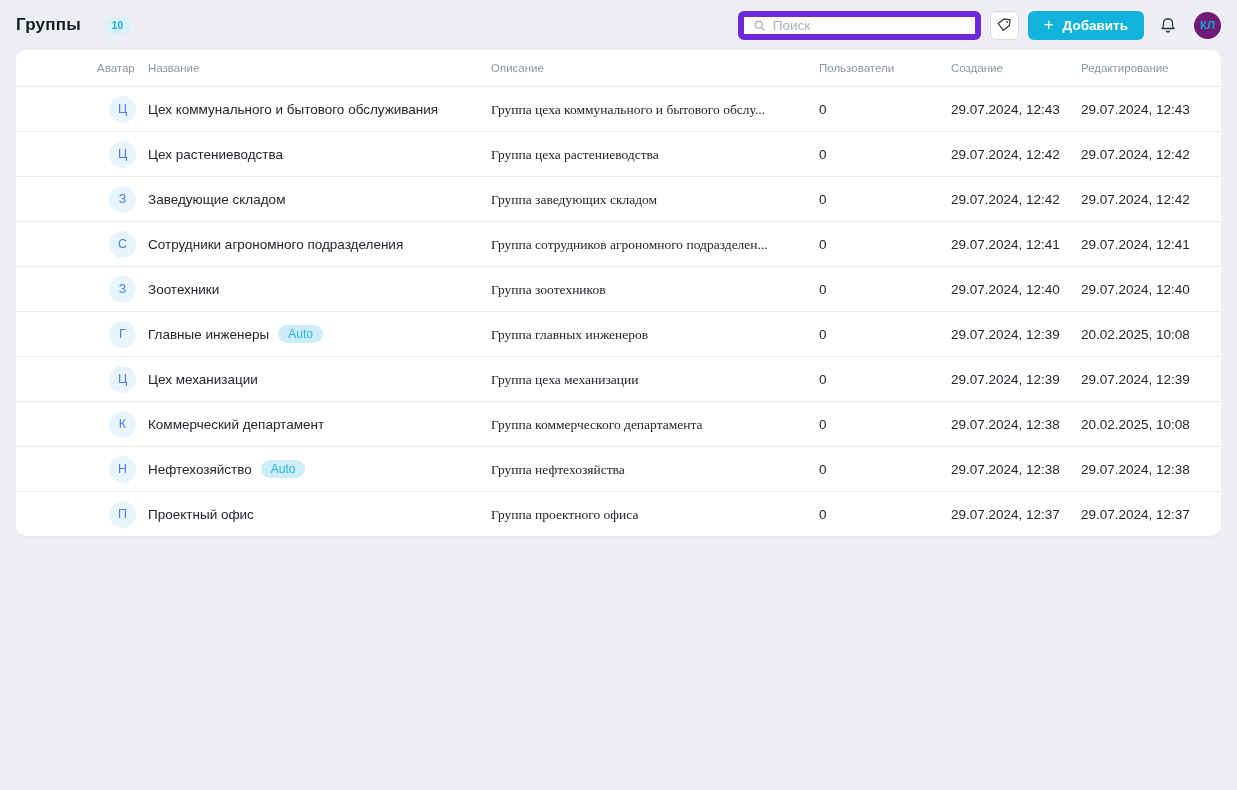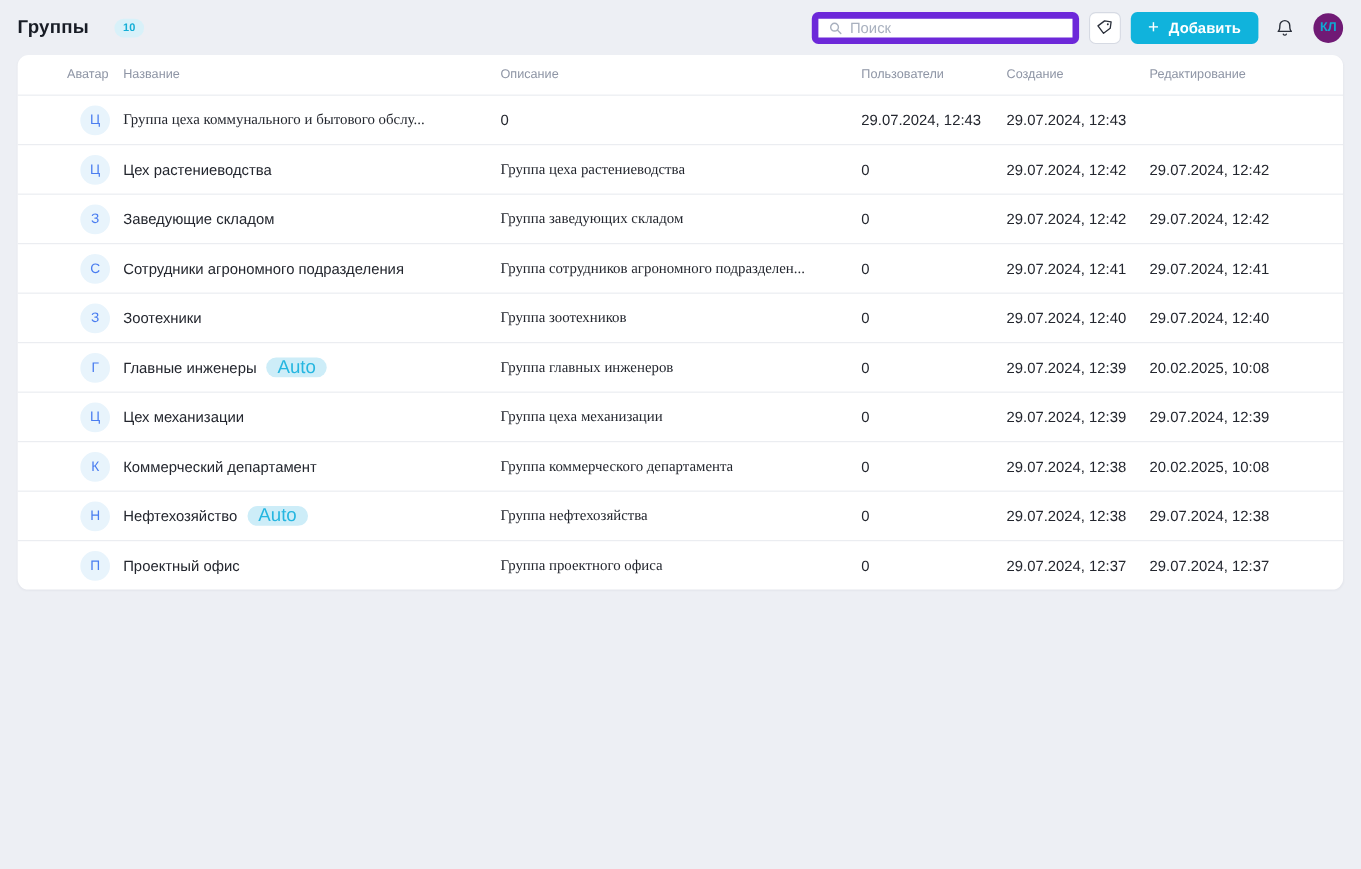--- a/index.html
+++ b/index.html
@@ -70,40 +70,41 @@
     width: 1205px;
     background: #ffffff;
     border-radius: 10px;
     box-shadow: 0 1px 2px rgba(16,24,40,0.04);
     overflow: hidden;
   }
   .grid-row {
     display: grid;
     grid-template-columns: 96px 343px 328px 132px 130px 1fr;
     align-items: center;
+    padding-left: 36px;
   }
   .thead { height: 36px; }
   .th {
     font-size: 11.5px; color: #8e95a5; font-weight: 400;
     white-space: nowrap;
   }
   .th.avatar-col { padding-left: 45px; }
   .trow { height: 45px; border-top: 1px solid #e9ebf0; cursor: pointer; }
   .avatar-cell { padding-left: 57px; }
   .row-avatar {
     width: 27px; height: 27px; border-radius: 50%;
     background: #e8f4fc; color: #4a7df0;
     font-size: 12.5px; font-weight: 500;
     display: flex; align-items: center; justify-content: center;
   }
   .name-cell { display: flex; align-items: center; gap: 9px; min-width: 0; }
   .cell-text { font-size: 13.5px; color: #23262e; white-space: nowrap; overflow: hidden; }
   .auto-badge {
     background: #cdedf8; color: #25b6e0;
-    font-size: 17px; font-weight: 400;
+    font-size: 12px; font-weight: 400;
     padding: 3px 10px; border-radius: 10px; line-height: 12px;
     flex: 0 0 auto;
   }
   .desc-cell { padding-right: 14px; min-width: 0; font-family: Liberation Serif, serif; }
 </style>
 </head>
 <body>
 
 <div class="topbar">
   <div class="title-group">
@@ -156,20 +157,24 @@
     <div class="th">Описание</div>
     <div class="th">Пользователи</div>
     <div class="th">Создание</div>
     <div class="th">Редактирование</div>
   </div>
   <div id="table-body">
   <div class="grid-row trow">
     <div class="avatar-cell">
       <div class="row-avatar">Ц</div>
     </div>
+    <div class="name-cell">
+      <span class="cell-text">Цех коммунального и бытового обслуживания</span>
+
+    </div>
     <div class="desc-cell">
       <span class="cell-text">Группа цеха коммунального и бытового обслу...</span>
     </div>
     <div class="cell-text">0</div>
     <div class="cell-text">29.07.2024, 12:43</div>
     <div class="cell-text">29.07.2024, 12:43</div>
   </div>
 
   <div class="grid-row trow">
     <div class="avatar-cell">

